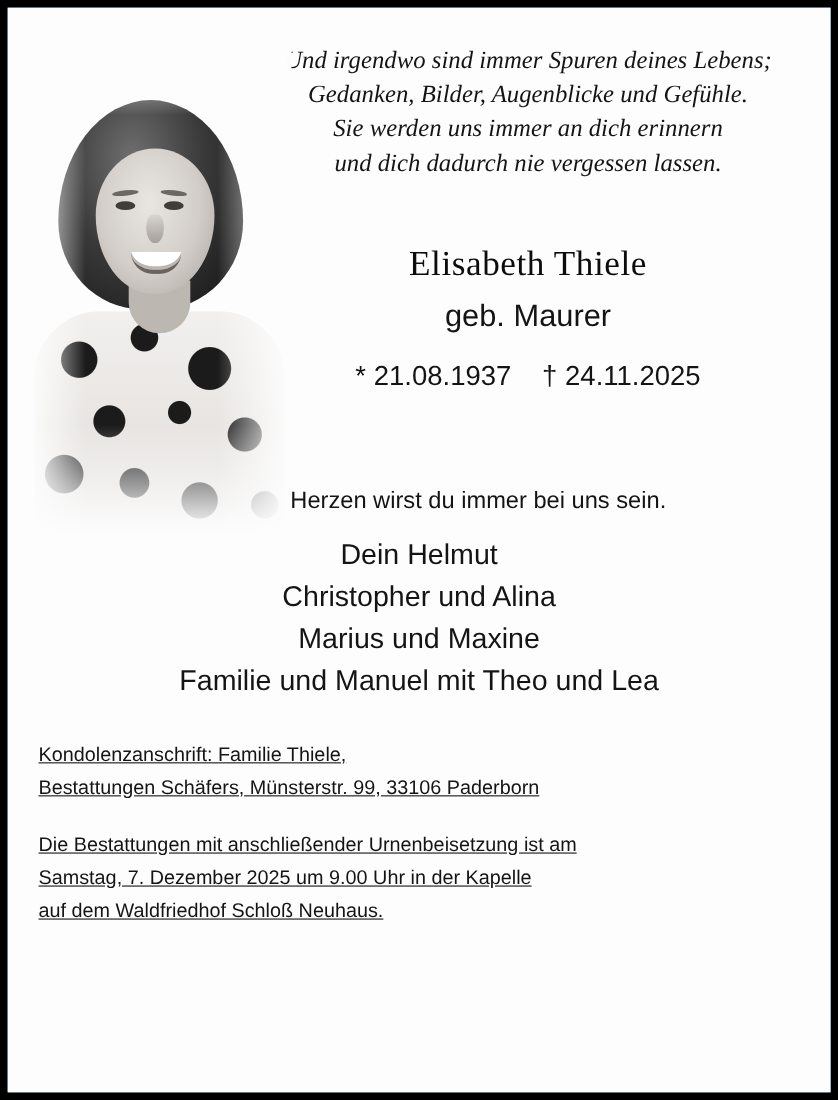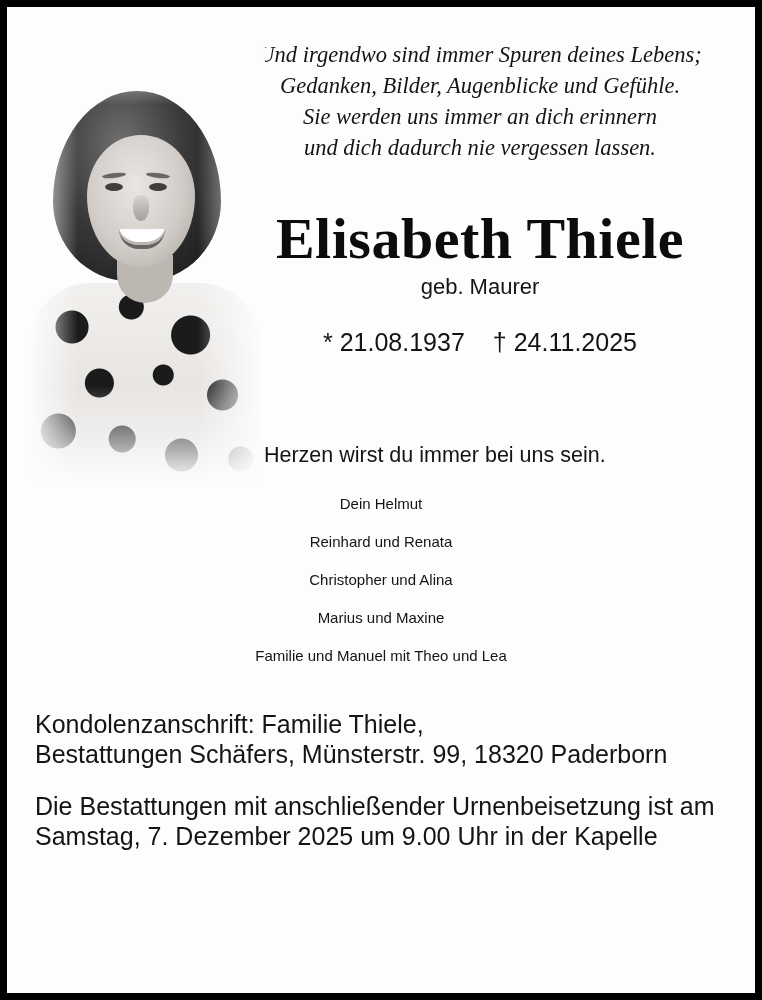--- a/index.html
+++ b/index.html
@@ -145,29 +145,29 @@
   .verse div { white-space: nowrap; }
 
   
   .name-block {
     margin-top: 50px;
     padding-left: 198px;
     text-align: center;
   }
   .name {
     font-family: "Liberation Serif", serif;
-    font-size: 58px;
+    font-size: 32px;
     line-height: 52px;
-    font-weight: 700;
+    font-weight: 400;
     letter-spacing: 0.5px;
     color: #0c0c0c;
   }
   .maiden {
     margin-top: 8px;
-    font-size: 22px;
+    font-size: 28px;
     line-height: 28px;
     color: #141414;
   }
   .dates {
     margin-top: 26px;
     font-size: 25px;
     line-height: 30px;
     color: #141414;
     display: flex;
     justify-content: center;
@@ -181,35 +181,36 @@
     text-align: center;
     font-size: 21.5px;
     line-height: 28px;
     color: #141414;
   }
   .family {
     margin-top: 16px;
     text-align: center;
   }
   .family div {
-    font-size: 15px;
+    font-size: 26px;
     line-height: 38px;
     color: #141414;
   }
 
   
   .footer {
     margin-top: 34px;
     text-align: left;
     padding: 0 2px;
   }
   .footer .para {
-    font-size: 25px;
+    font-size: 18px;
     line-height: 30px;
     color: #141414;
+    text-decoration: underline;
   }
   .footer .para + .para { margin-top: 22px; }
 </style>
 </head>
 <body>
 
 <div class="obituary">
   <div class="inner">
 
     <div class="portrait">
@@ -241,31 +242,31 @@
       <div class="dates">
         <span>* 21.08.1937</span>
         <span>† 24.11.2025</span>
       </div>
     </div>
 
     <div class="message">In unseren Herzen wirst du immer bei uns sein.</div>
 
     <div class="family">
       <div>Dein Helmut</div>
-      <div>Reinhard und Renata</div>
       <div>Christopher und Alina</div>
       <div>Marius und Maxine</div>
       <div>Familie und Manuel mit Theo und Lea</div>
     </div>
 
     <div class="footer">
       <div class="para">
         <div>Kondolenzanschrift: Familie Thiele,</div>
-        <div>Bestattungen Schäfers, Münsterstr. 99, 18320 Paderborn</div>
+        <div>Bestattungen Schäfers, Münsterstr. 99, 33106 Paderborn</div>
       </div>
       <div class="para">
         <div>Die Bestattungen mit anschließender Urnenbeisetzung ist am</div>
         <div>Samstag, 7. Dezember 2025 um 9.00 Uhr in der Kapelle</div>
+        <div>auf dem Waldfriedhof Schloß Neuhaus.</div>
       </div>
     </div>
 
   </div>
 </div>
 
 </body></html>

